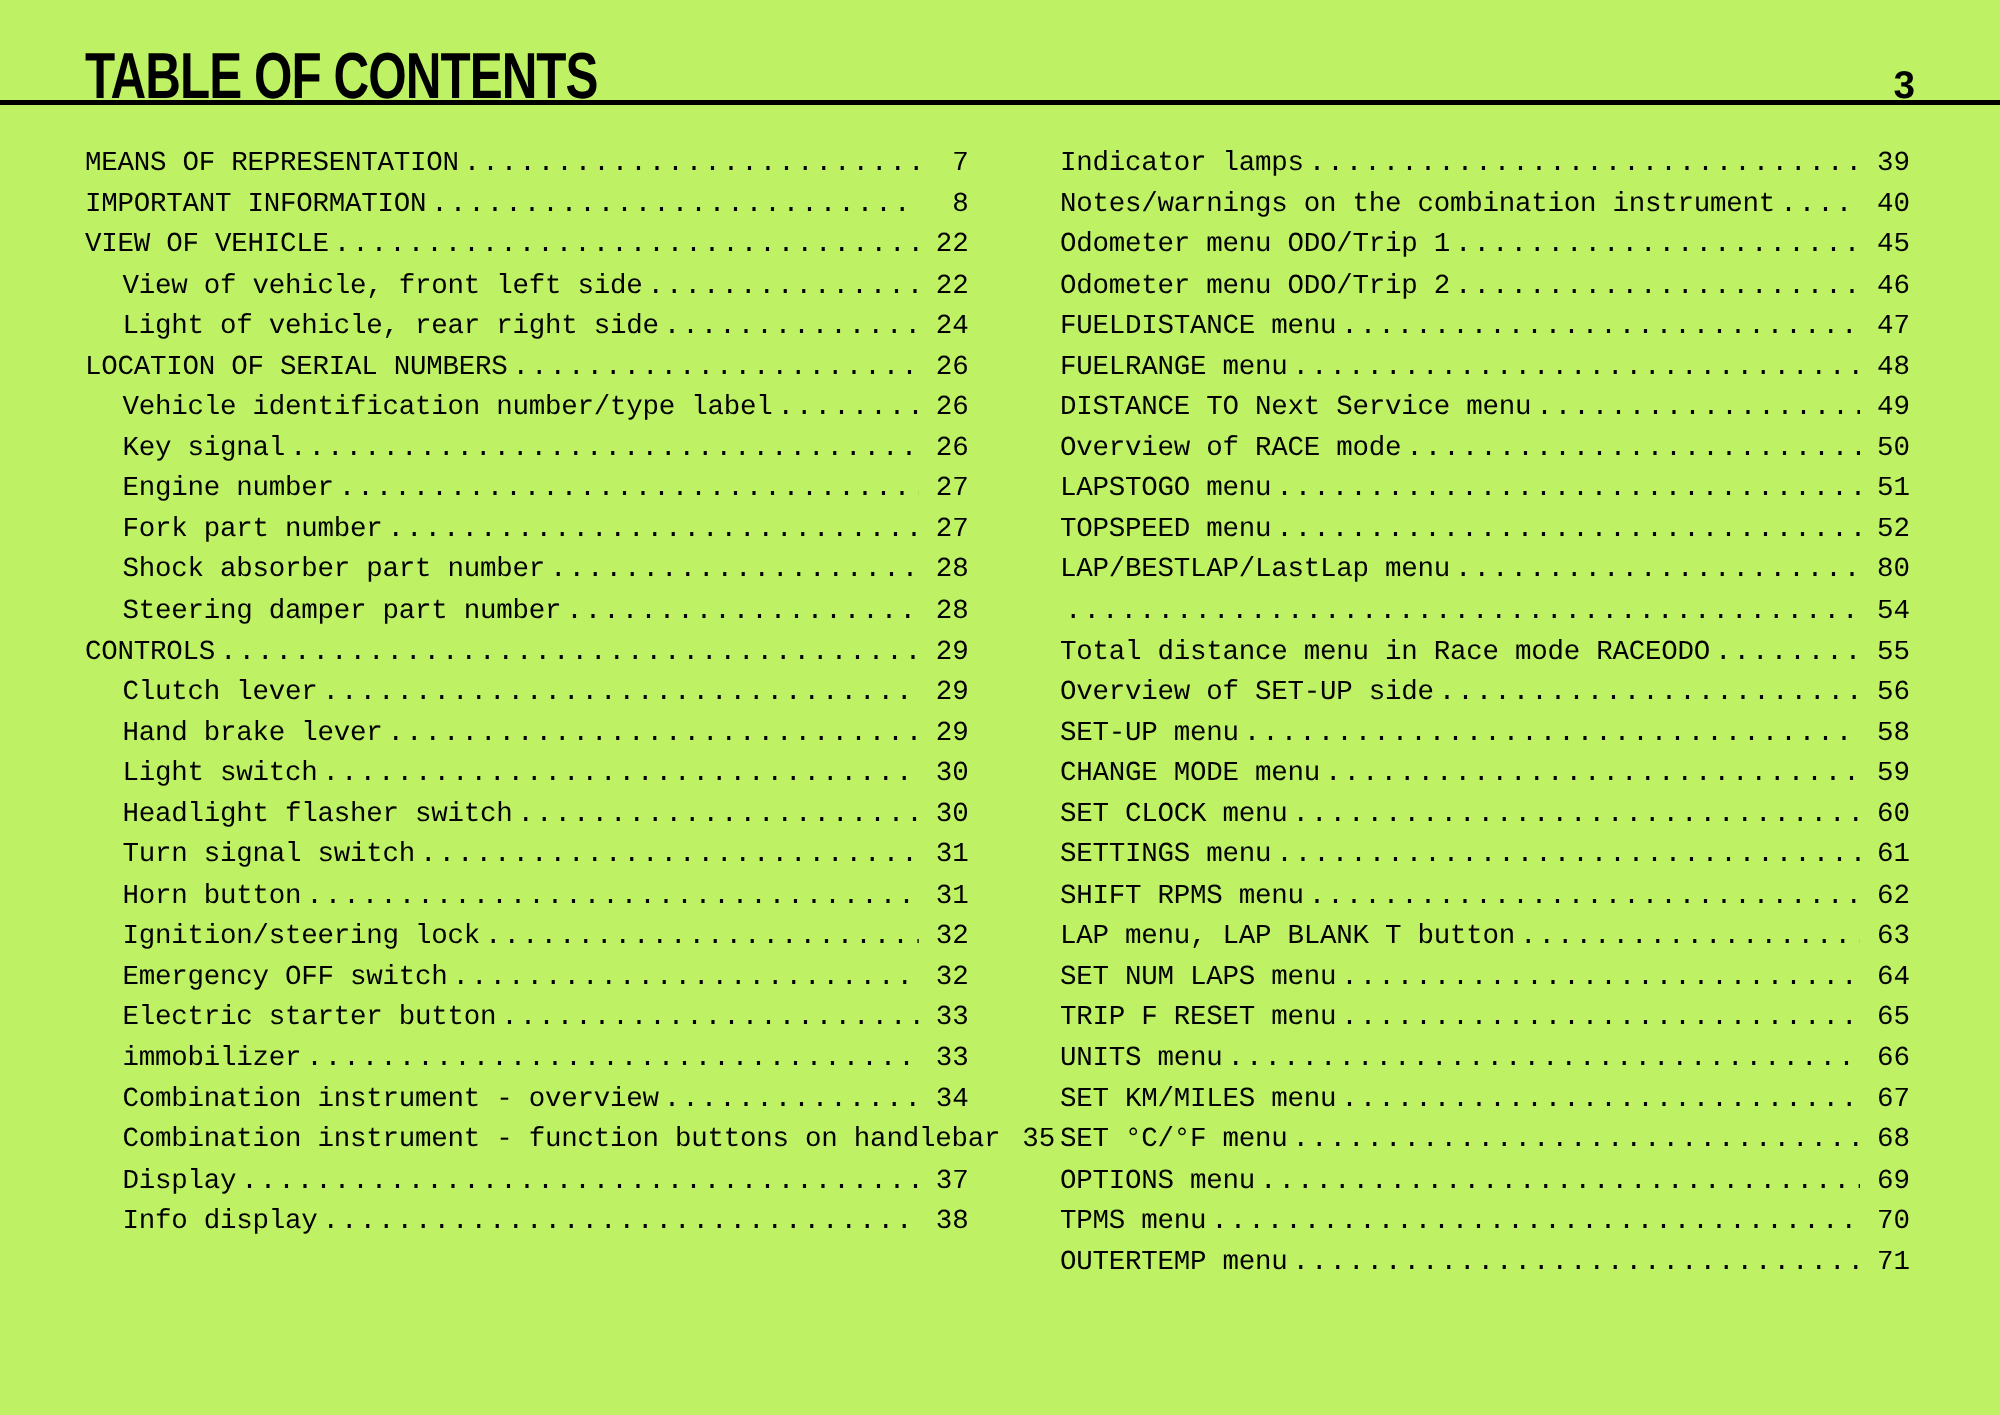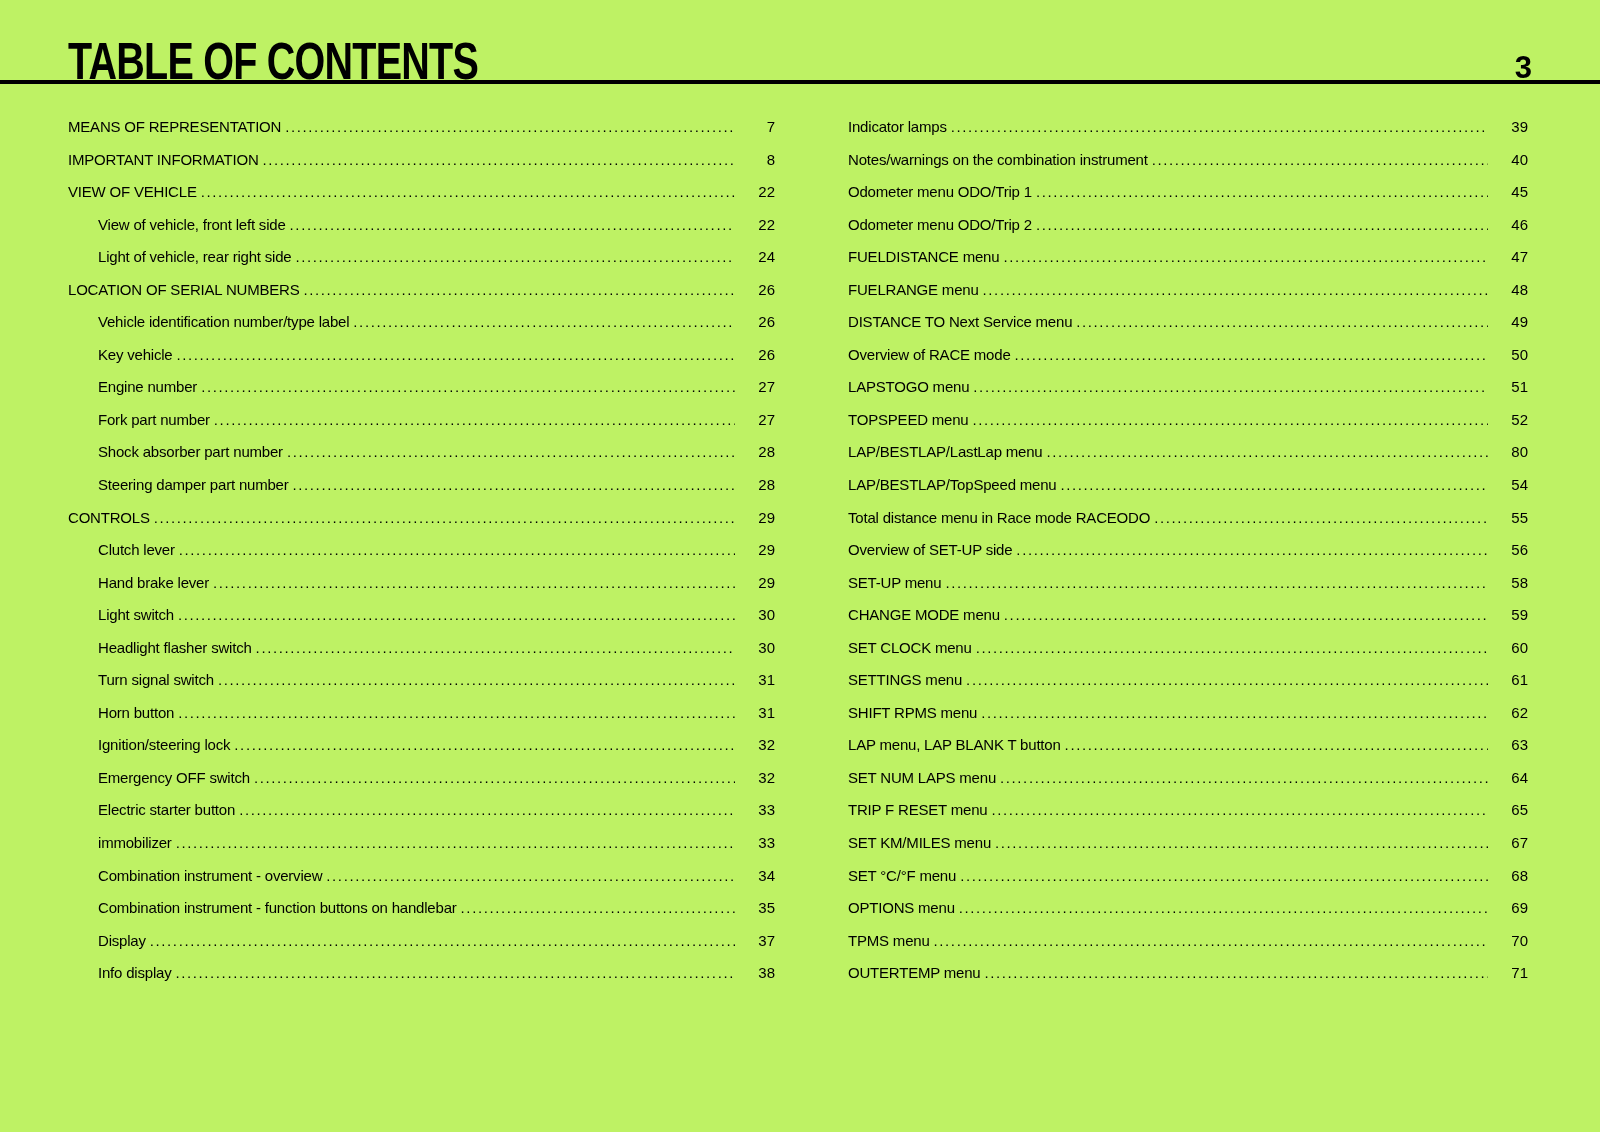--- a/index.html
+++ b/index.html
@@ -53,22 +53,23 @@
   .col {
     position: absolute;
     top: 118px;
   }
   .col-left  { left: 68px;  width: 707px; }
   .col-right { left: 848px; width: 680px; }
   .row {
     display: flex;
     align-items: baseline;
     height: 32.55px;
-    font-size: 15px;
+    font-size: 22px;
     letter-spacing: -0.2px;
+    font-family: Liberation Mono, monospace;
   }
   .row.indent { padding-left: 30px; }
   .label {
     white-space: nowrap;
     flex: 0 0 auto;
   }
   .dots {
     flex: 1 1 auto;
     overflow: hidden;
     white-space: nowrap;
@@ -126,21 +127,21 @@
         <span class="label">LOCATION OF SERIAL NUMBERS</span>
         <span class="dots"></span>
         <span class="pg">26</span>
       </div>
       <div class="row indent">
         <span class="label">Vehicle identification number/type label</span>
         <span class="dots"></span>
         <span class="pg">26</span>
       </div>
       <div class="row indent">
-        <span class="label">Key vehicle</span>
+        <span class="label">Key signal</span>
         <span class="dots"></span>
         <span class="pg">26</span>
       </div>
       <div class="row indent">
         <span class="label">Engine number</span>
         <span class="dots"></span>
         <span class="pg">27</span>
       </div>
       <div class="row indent">
         <span class="label">Fork part number</span>
@@ -283,21 +284,20 @@
         <span class="label">TOPSPEED menu</span>
         <span class="dots"></span>
         <span class="pg">52</span>
       </div>
       <div class="row">
         <span class="label">LAP/BESTLAP/LastLap menu</span>
         <span class="dots"></span>
         <span class="pg">80</span>
       </div>
       <div class="row">
-        <span class="label">LAP/BESTLAP/TopSpeed menu</span>
         <span class="dots"></span>
         <span class="pg">54</span>
       </div>
       <div class="row">
         <span class="label">Total distance menu in Race mode RACEODO</span>
         <span class="dots"></span>
         <span class="pg">55</span>
       </div>
       <div class="row">
         <span class="label">Overview of SET-UP side</span>
@@ -336,20 +336,25 @@
       </div>
       <div class="row">
         <span class="label">SET NUM LAPS menu</span>
         <span class="dots"></span>
         <span class="pg">64</span>
       </div>
       <div class="row">
         <span class="label">TRIP F RESET menu</span>
         <span class="dots"></span>
         <span class="pg">65</span>
+      </div>
+      <div class="row">
+        <span class="label">UNITS menu</span>
+        <span class="dots"></span>
+        <span class="pg">66</span>
       </div>
       <div class="row">
         <span class="label">SET KM/MILES menu</span>
         <span class="dots"></span>
         <span class="pg">67</span>
       </div>
       <div class="row">
         <span class="label">SET °C/°F menu</span>
         <span class="dots"></span>
         <span class="pg">68</span>

